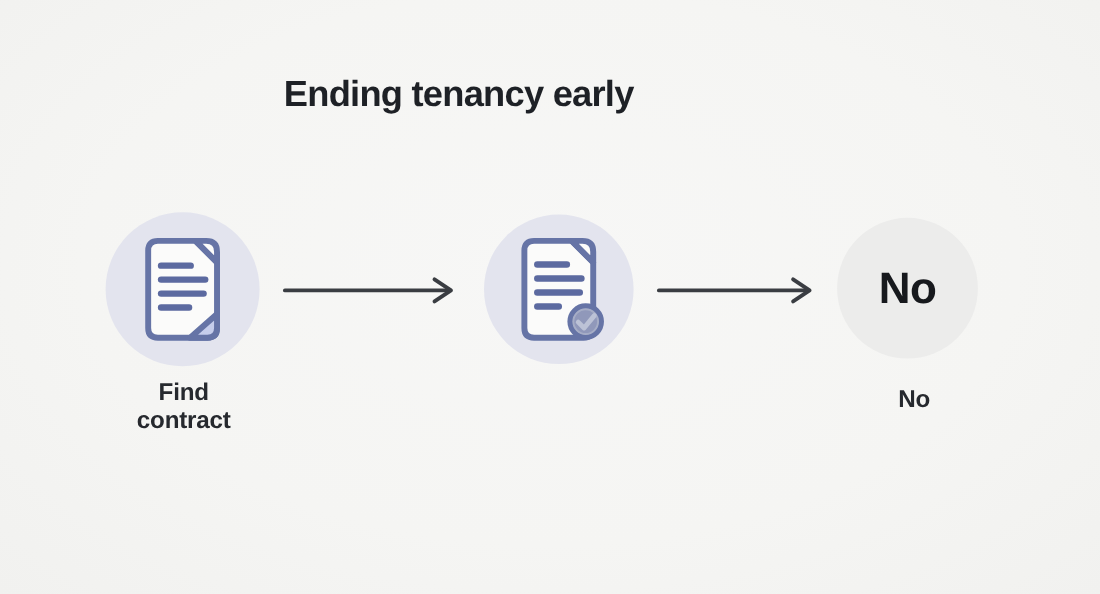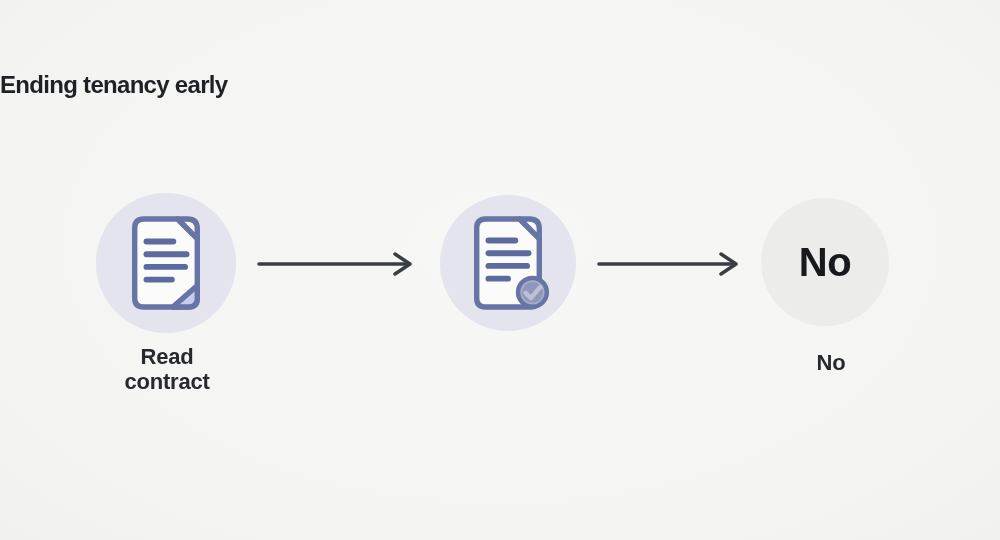--- a/index.html
+++ b/index.html
@@ -6,21 +6,21 @@
   body {
     width: 1000px; height: 540px; overflow: hidden;
     font-family: "Liberation Sans", "DejaVu Sans", sans-serif;
   }
   .canvas {
     position: relative; width: 1000px; height: 540px;
     background: radial-gradient(ellipse at 50% 45%, #f7f7f6 0%, #f5f5f3 60%, #f1f1ef 100%);
   }
   .title {
     position: absolute; left: 0; top: 62px; width: 834px;
-    text-align: left; font-size: 24px; line-height: 46px;
+    text-align: center; font-size: 33px; line-height: 46px;
     font-weight: 700; letter-spacing: -0.7px; color: #1e2126;
   }
   .node-circle {
     position: absolute; border-radius: 50%;
     display: flex; align-items: center; justify-content: center;
   }
   .doc-circle { background: #e3e4ee; }
   .outcome-circle { background: #ececeb; }
   .circle-1 { left: 96px;  top: 193px; width: 140px; height: 140px; }
   .circle-2 { left: 440px; top: 195px; width: 136px; height: 136px; }
@@ -53,21 +53,21 @@
       <path d="M 57 5 L 67 5 Q 77 5 77 15 L 77 25 Z" fill="#fbfbfa" stroke="#6674a6" stroke-width="5.5" stroke-linejoin="round"></path>
       <path d="M 77 73 L 77 86 Q 77 95 68 95 L 52 95 Z" fill="#c6cdeb" stroke="#6674a6" stroke-width="5.5" stroke-linejoin="round"></path>
       <g stroke="#5c6aa0" stroke-width="6" stroke-linecap="round">
         <line x1="25" y1="28" x2="52.5" y2="28"></line>
         <line x1="25" y1="41" x2="66" y2="41"></line>
         <line x1="25" y1="54" x2="64.5" y2="54"></line>
         <line x1="25" y1="67" x2="51" y2="67"></line>
       </g>
     </svg>
   </div>
-  <div class="node-label label-1">Read
+  <div class="node-label label-1">Find
 contract</div>
 
   <svg class="arrow arrow-1" width="162" height="34" viewBox="0 0 162 34">
     <g stroke="#3a3d42" stroke-width="3.5" stroke-linecap="round" stroke-linejoin="round" fill="none">
       <line x1="2" y1="17" x2="150" y2="17"></line>
       <polyline points="138,7 153,17 138,27"></polyline>
     </g>
   </svg>
 
   <div class="node-circle doc-circle circle-2">

